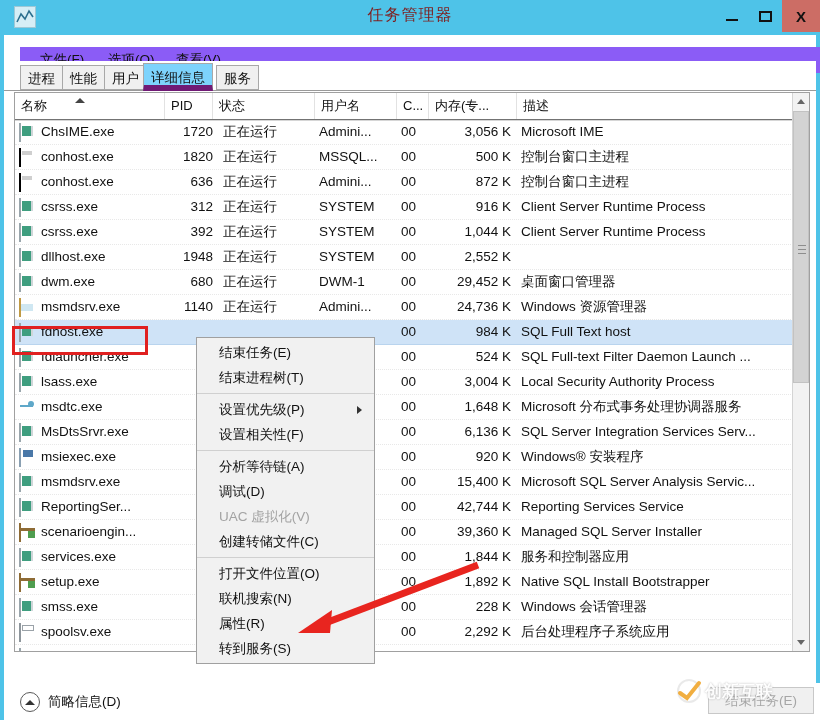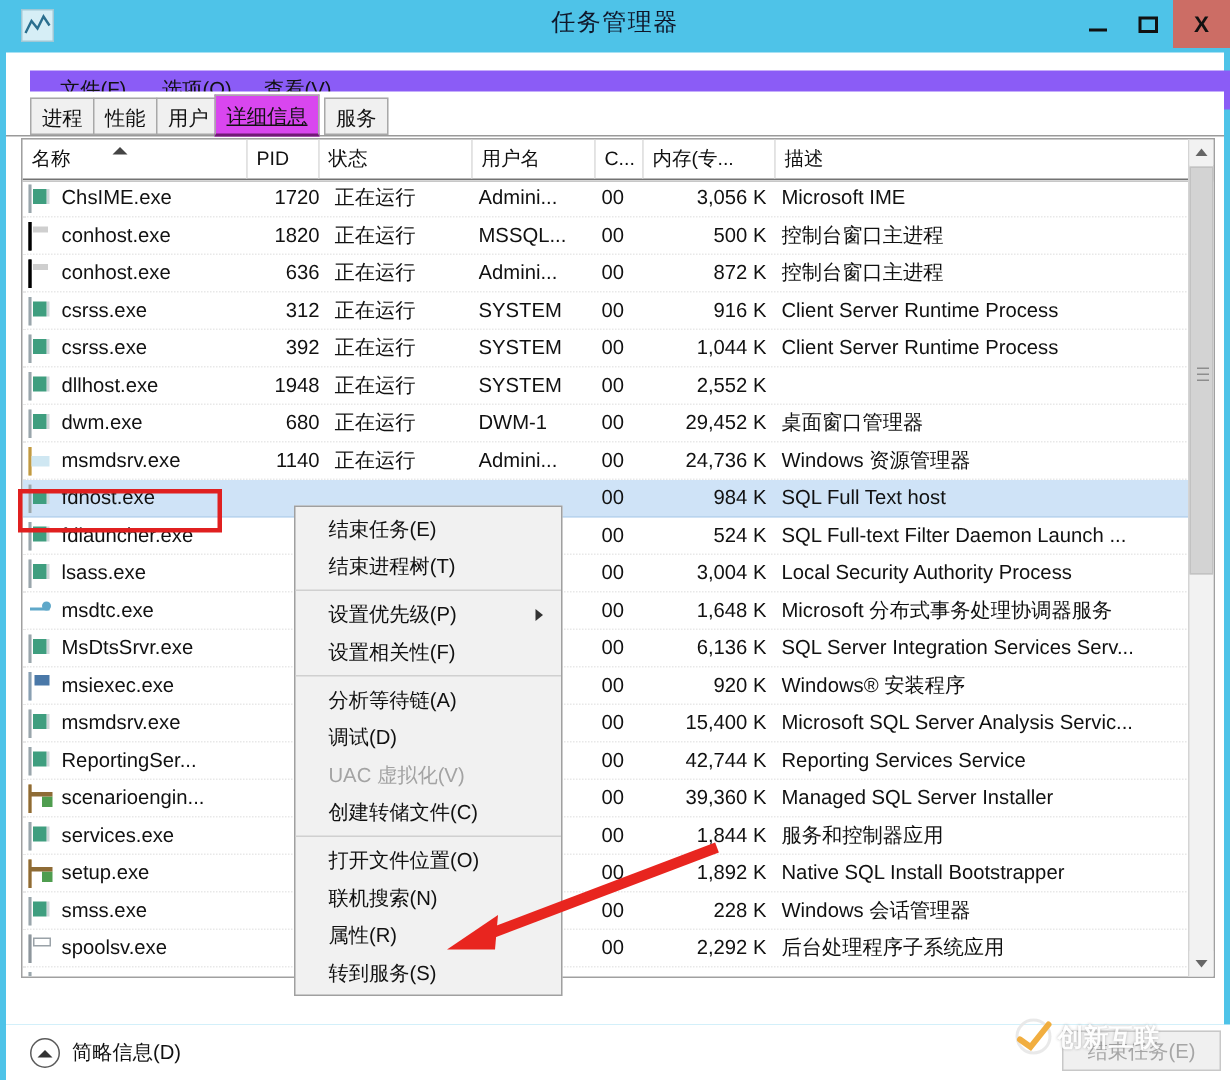--- a/index.html
+++ b/index.html
@@ -20,21 +20,21 @@
     position:absolute;left:0;top:0;width:820px;height:35px;
     background:#4ec3e8;
   }
   .title-icon{
     position:absolute;left:14px;top:6px;width:22px;height:22px;
     background:#d6eef6;border:1px solid #9fc8d6;box-sizing:border-box;
   }
   .title-icon svg{display:block;}
   .title-text{
     position:absolute;left:0;top:5px;width:820px;text-align:center;
-    font-size:16px;color:#0f172a;letter-spacing:1px;
+    font-size:16px;color:#7f1d1d;letter-spacing:1px;
   }
   .win-btns{position:absolute;right:0;top:0;height:32px;display:flex;}
   .win-btn{
     width:34px;height:32px;display:flex;align-items:center;justify-content:center;
     font-size:15px;color:#111;font-family:"Liberation Sans",sans-serif;
   }
   .win-btn.min{width:32px;}
   .win-btn.max{width:34px;}
   .win-btn.close{width:38px;background:#cc6d65;color:#111;font-weight:bold;}
   .glyph-min{display:block;width:12px;height:2px;background:#111;margin-top:8px;}
@@ -65,22 +65,22 @@
   }
   .tabstrip .tabs-baseline{
     position:absolute;left:0;bottom:0;width:812px;height:1px;background:#9a9a9a;
   }
   .tab{
     position:absolute;bottom:1px;height:25px;line-height:25px;
     background:#f0f0f0;border:1px solid #a8a8a8;box-sizing:border-box;
     font-size:13.5px;color:#111;padding:0 7px;
   }
   .tab.active{
-    background:#d946ef;border-bottom:2px solid #701a75;
-    height:28px;line-height:27px;bottom:0px;z-index:3;text-decoration:underline;
+    background:#7dd3fc;border-bottom:6px solid #701a75;
+    height:28px;line-height:27px;bottom:0px;z-index:3;
   }
 
   
   .listwrap{
     position:absolute;left:10px;top:57px;width:796px;height:560px;
     border:1px solid #a0a0a0;box-sizing:border-box;background:#fff;
     overflow:hidden;
   }
   .header-row{
     position:absolute;left:0;top:0;height:27px;width:794px;

